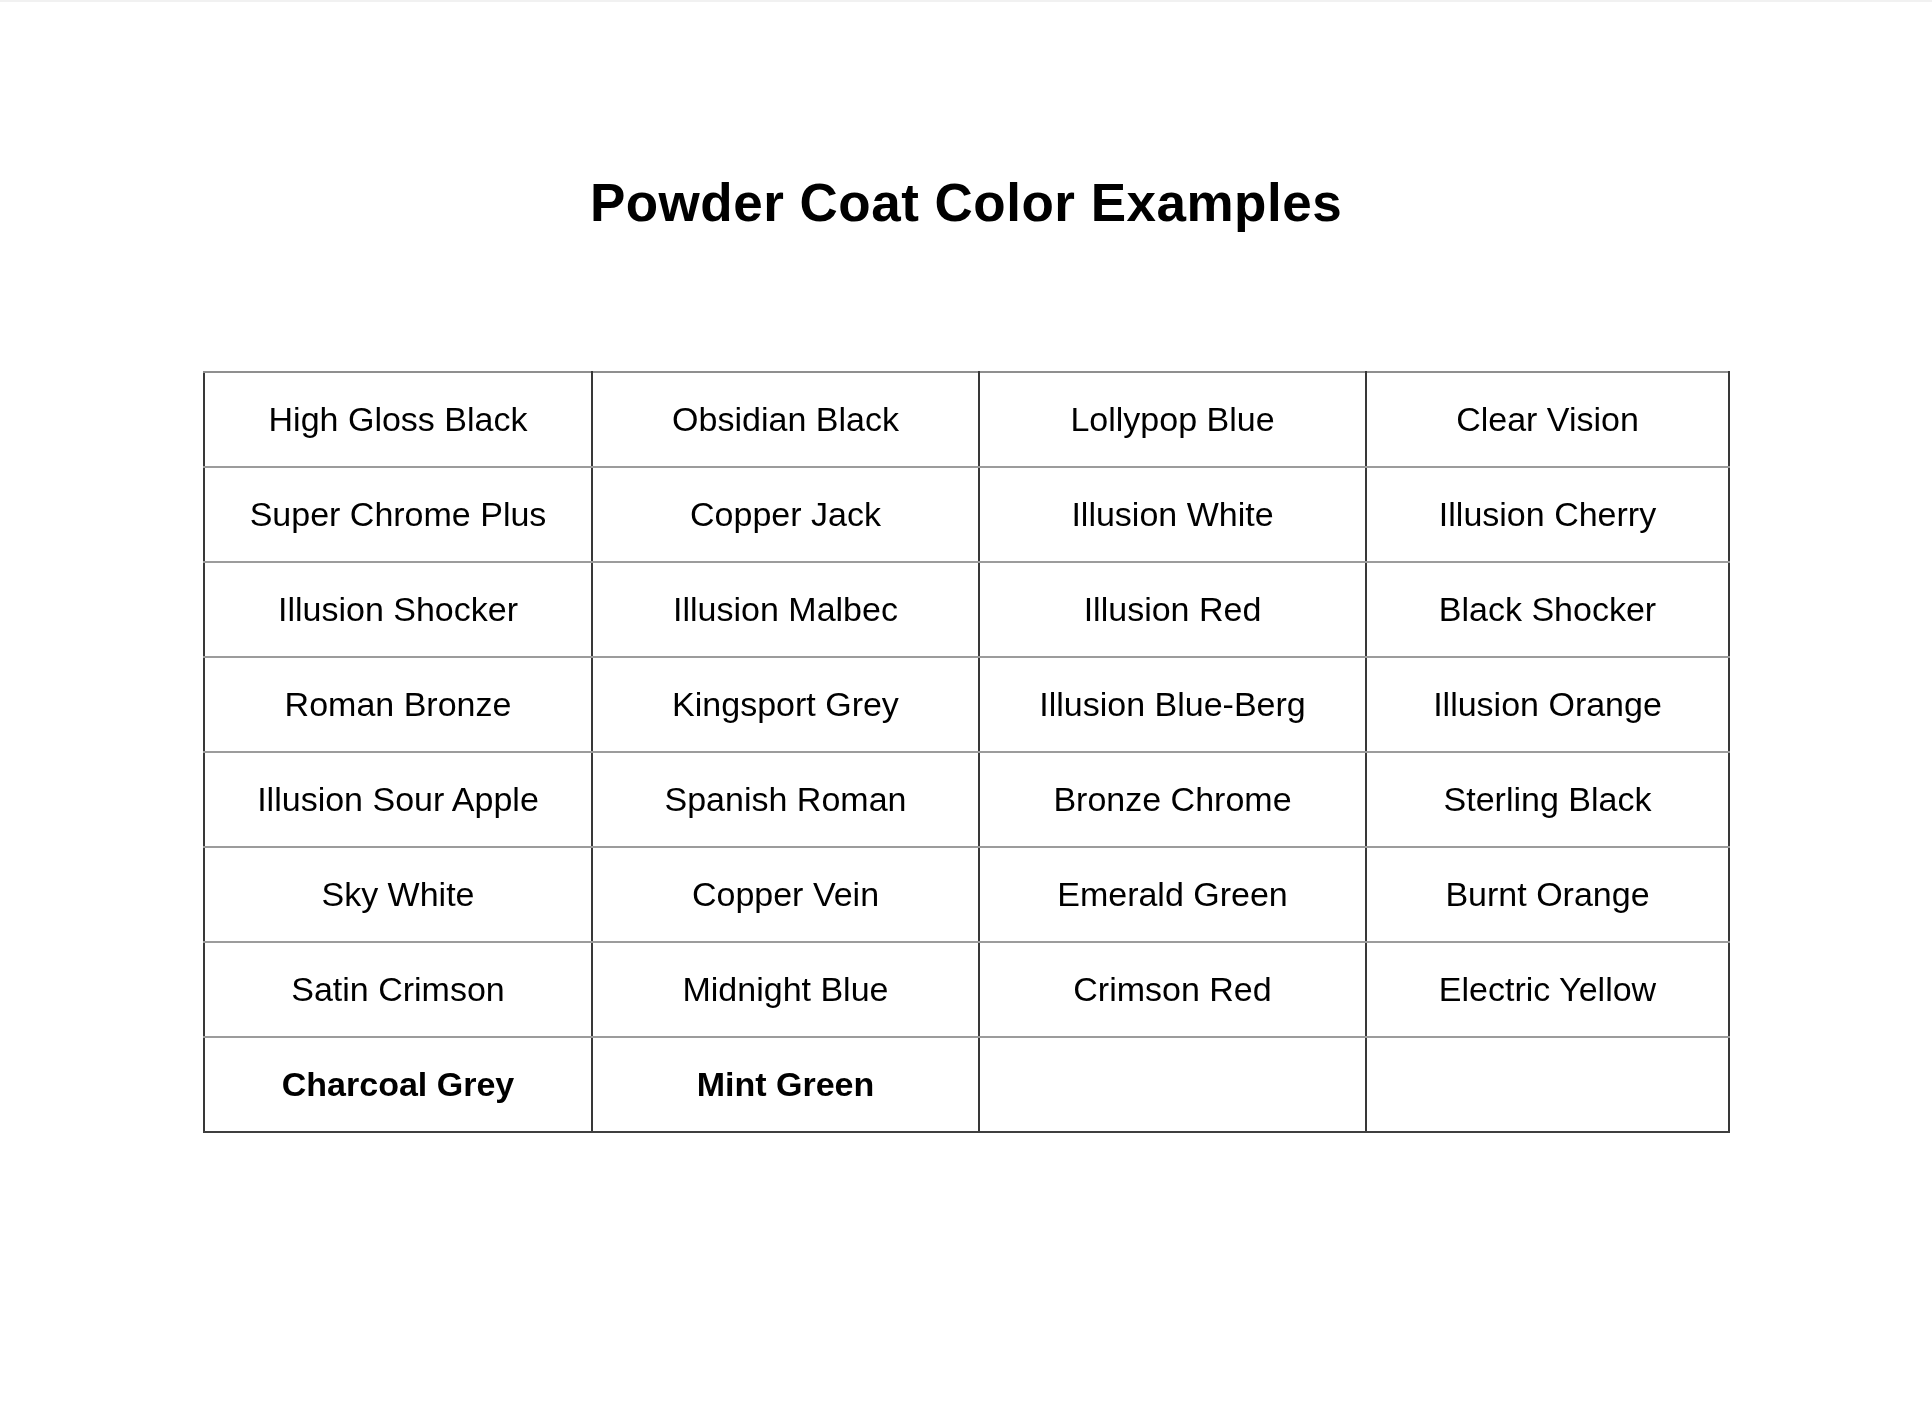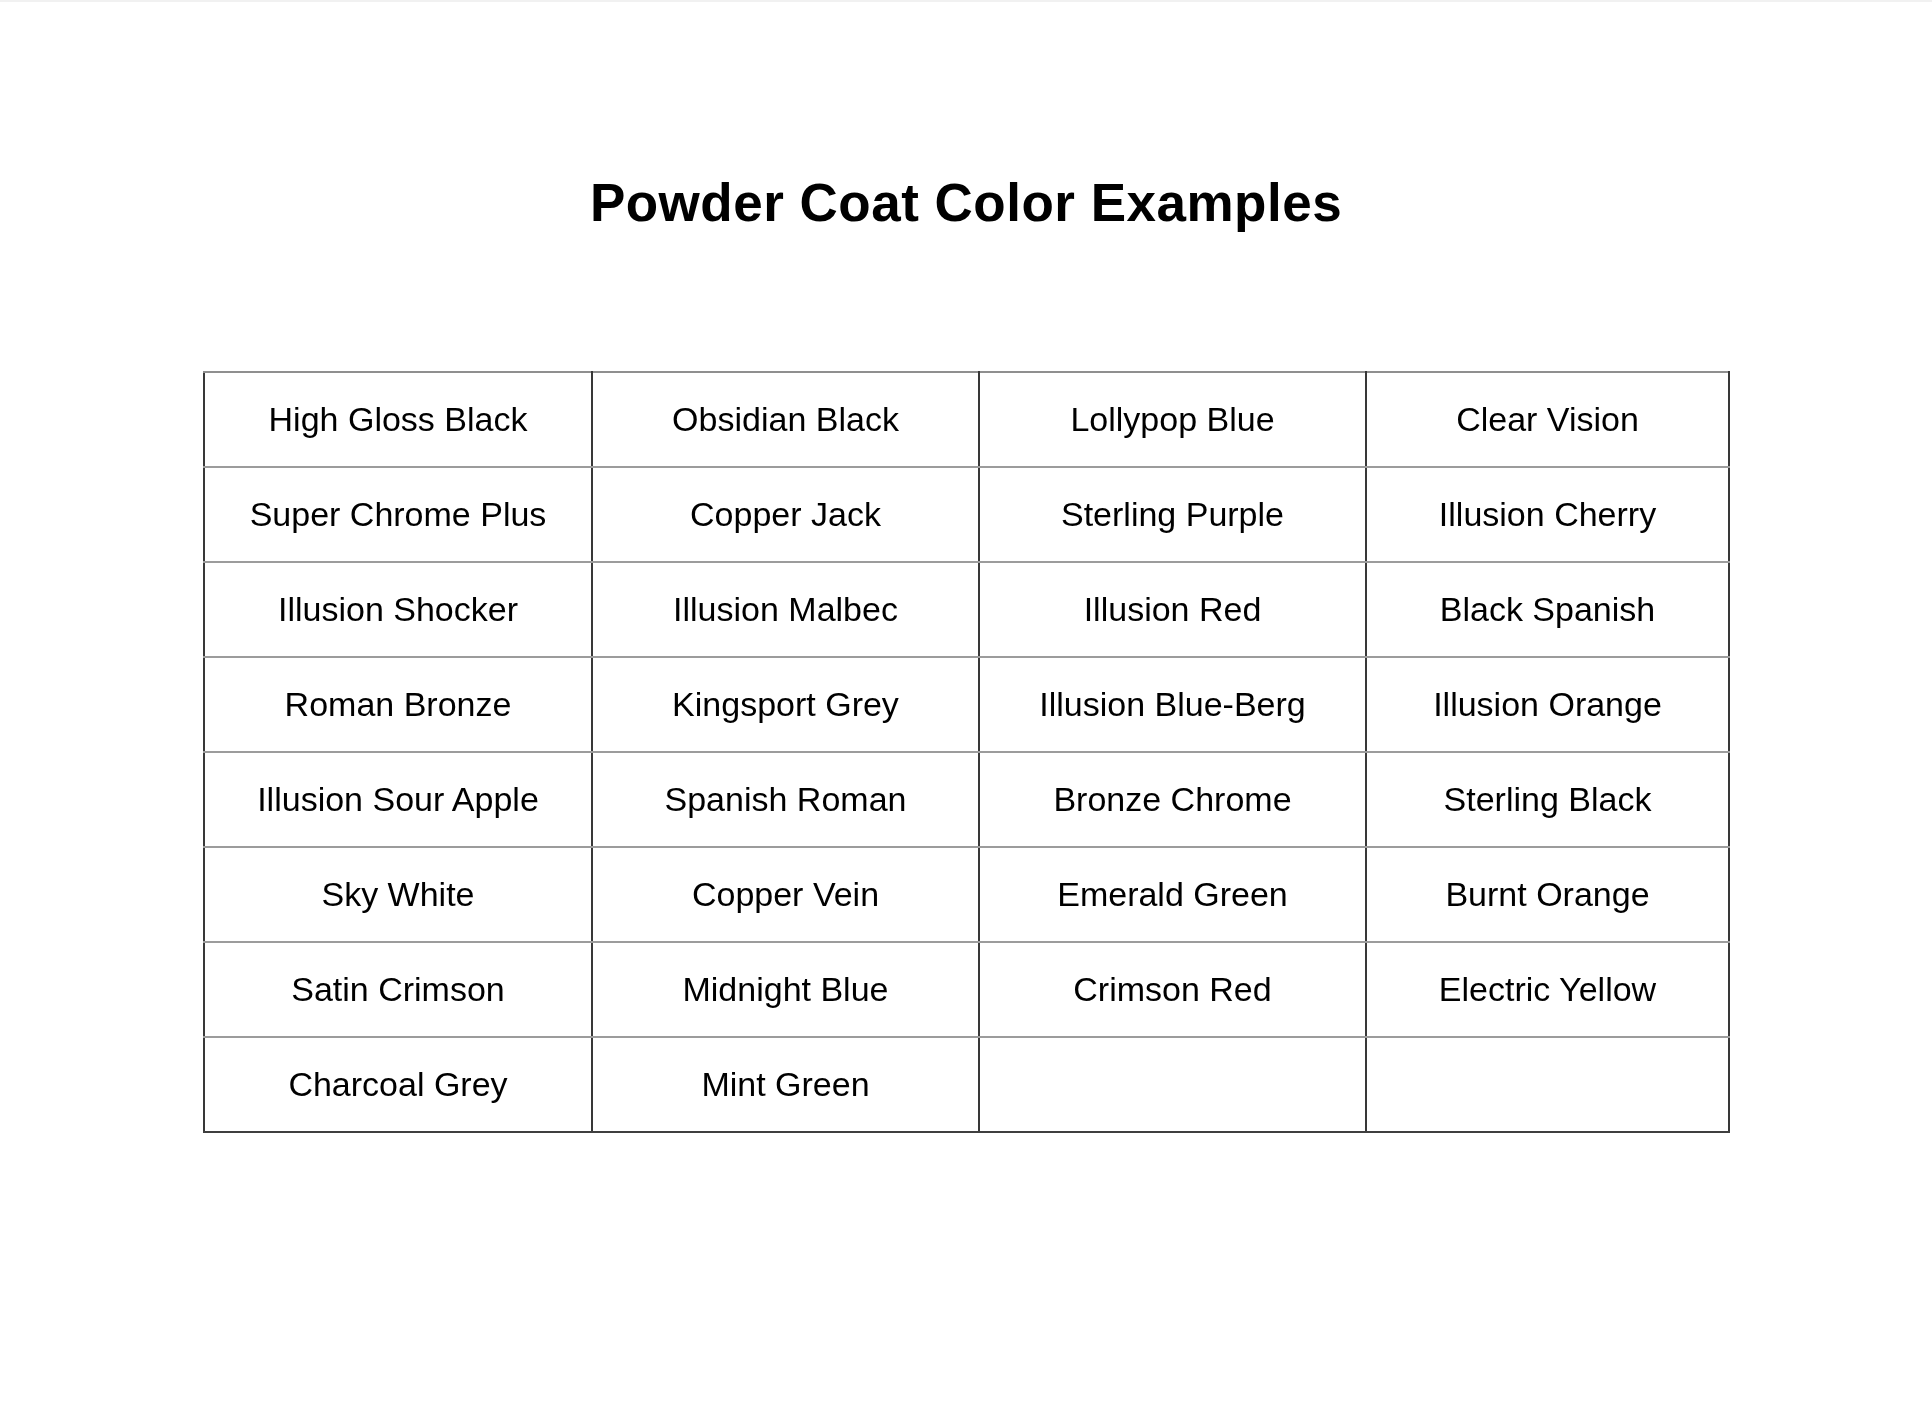--- a/index.html
+++ b/index.html
@@ -51,21 +51,21 @@
     border-color: #9c9c9c #383838; 
     text-align: center;
     vertical-align: middle;
     font-size: 34px;
     color: #000000;
     overflow: hidden;
     white-space: nowrap;
   }
 
   table.color-table tr:first-child td { border-top-color: #8f8f8f; }
-  table.color-table tr:last-child  td { border-bottom-color: #3f3f3f; }
+  table.color-table tr:last-child  td { border-bottom-color: #3f3f3f; font-weight: bold; }
 </style>
 </head>
 <body>
 
 <div class="top-hairline"></div>
 
 <h1 class="page-title">Powder Coat Color Examples</h1>
 
 <table class="color-table">
   <colgroup>
@@ -77,28 +77,28 @@
   <tbody>
     <tr>
       <td>High Gloss Black</td>
       <td>Obsidian Black</td>
       <td>Lollypop Blue</td>
       <td>Clear Vision</td>
     </tr>
     <tr>
       <td>Super Chrome Plus</td>
       <td>Copper Jack</td>
-      <td>Sterling Purple</td>
+      <td>Illusion White</td>
       <td>Illusion Cherry</td>
     </tr>
     <tr>
       <td>Illusion Shocker</td>
       <td>Illusion Malbec</td>
       <td>Illusion Red</td>
-      <td>Black Spanish</td>
+      <td>Black Shocker</td>
     </tr>
     <tr>
       <td>Roman Bronze</td>
       <td>Kingsport Grey</td>
       <td>Illusion Blue-Berg</td>
       <td>Illusion Orange</td>
     </tr>
     <tr>
       <td>Illusion Sour Apple</td>
       <td>Spanish Roman</td>

